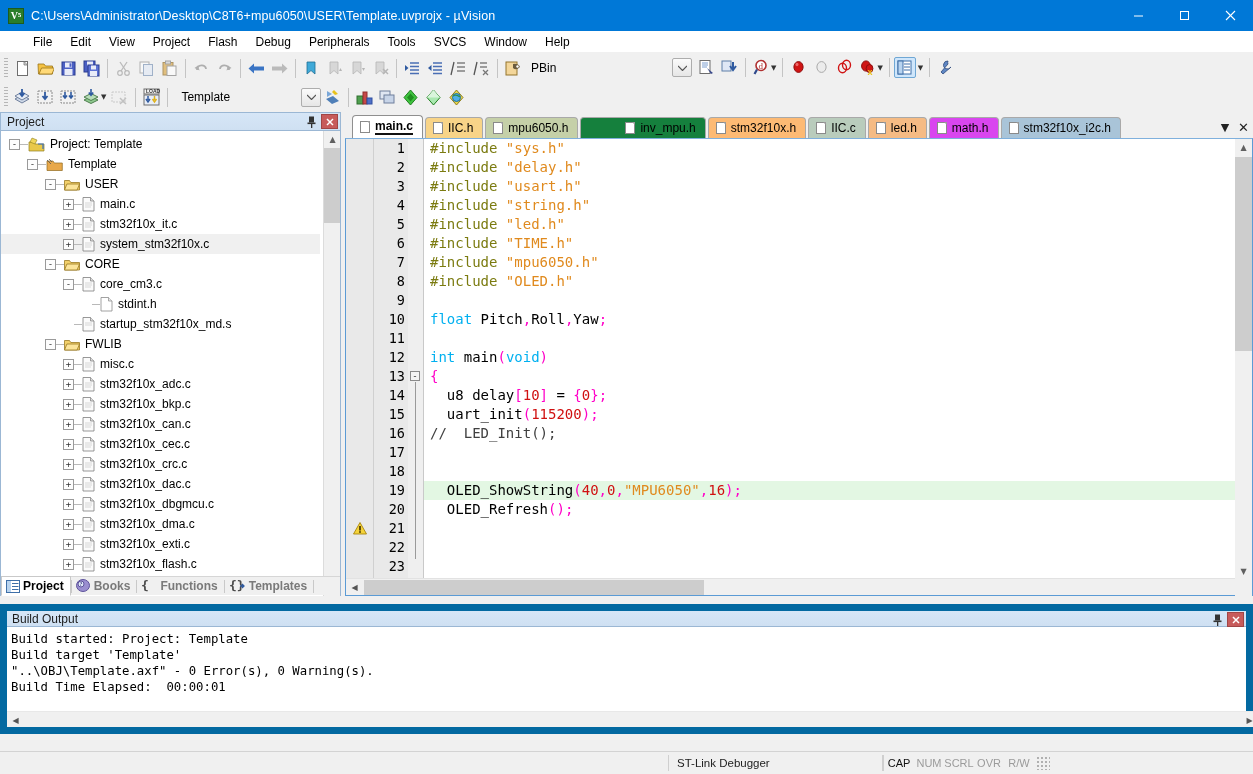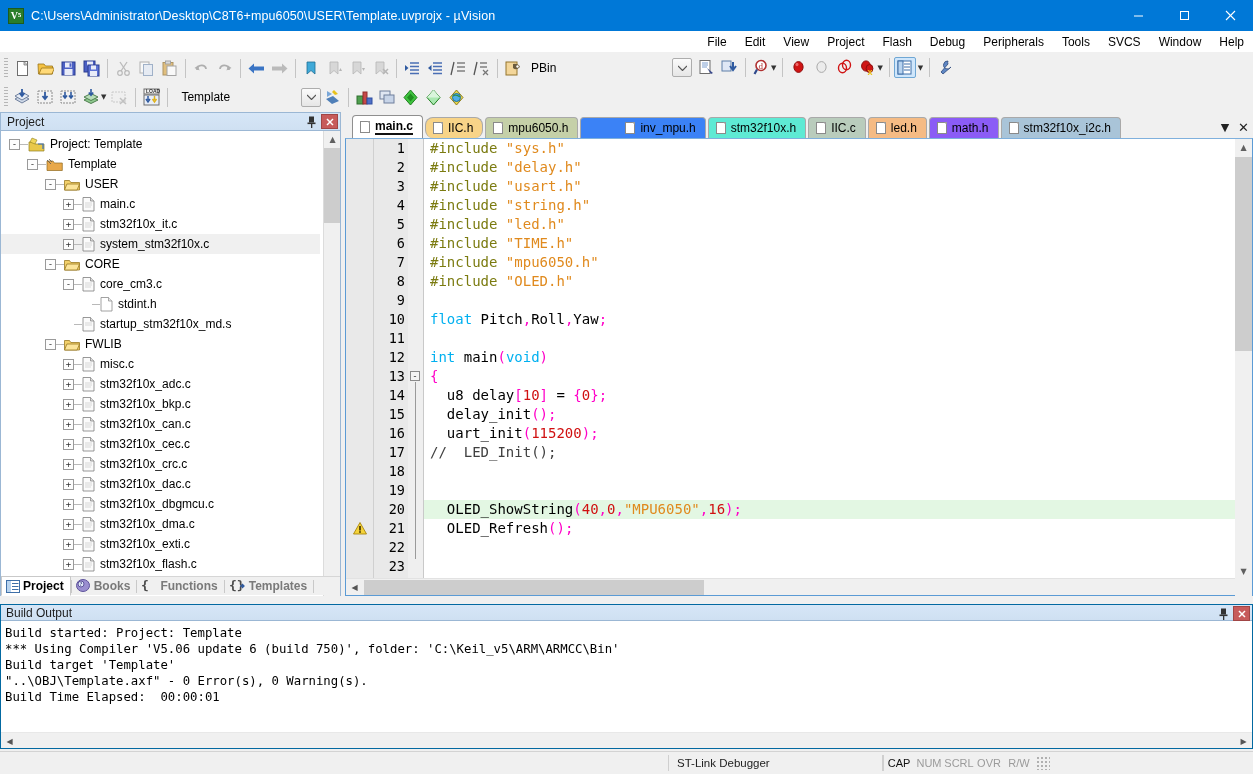--- a/index.html
+++ b/index.html
@@ -30,21 +30,20 @@
   .wb {
     width: 46px; height: 31px; display: flex; align-items: center; justify-content: center;
     color: #fff; font-size: 13px; font-family: "DejaVu Sans", sans-serif;
   }
 
   
   .menubar {
     position: absolute; left: 0; top: 31px; width: 1253px; height: 22px;
     background: #fff; display: flex; align-items: center; padding-left: 24px;
     border-bottom: 1px solid #f0f0f0;
-    justify-content: flex-end;
   }
   .menu-item { padding: 2px 9px; font-size: 12px; color: #000; line-height: 16px; }
 
   
   .tbrow {
     position: absolute; left: 0; width: 1253px; background: #f0f0f0;
     display: flex; align-items: center;
   }
   .tbrow1 { top: 53px; height: 30px; }
   .tbrow2 { top: 83px; height: 28px; }
@@ -145,22 +144,22 @@
   .k-cmt { color:#404040; }      
 
   .hscroll { position:absolute; left:0; bottom:0; width:891px; height:17px; background:#f0f0f0; border-top:1px solid #e2e2e2;}
   .hs-arrow { width:17px;height:17px;display:flex;align-items:center;justify-content:center;font-size:8px;color:#555;font-family:"DejaVu Sans",sans-serif;}
   .hs-thumb { position:absolute; top:1px; height:15px; background:#cdcdcd; }
   .evscroll { position:absolute; right:0; top:0; width:17px; height:458px; background:#f0f0f0;}
   .corner-box { position:absolute; right:0; bottom:0; width:17px;height:17px;background:#f0f0f0;}
 
   
   .build-panel {
-    position:absolute; left:0; top:604px; width:1253px; height:145px;
-    background:#fff; border:1px solid #0369a1;
+    position:absolute; left:0; top:604px; width:1253px; height:130px;
+    background:#fff; border:7px solid #0369a1;
   }
   .build-head {
     height:16px; background: linear-gradient(to bottom,#d6e6f7,#cfe0f2); border-bottom:1px solid #9bb7d4;
     display:flex; align-items:center; padding-left:5px; position:relative;
   }
   .build-body { position:absolute; left:0; top:17px; right:0; bottom:17px; overflow:hidden; padding:3px 0 0 4px; background:#fff;}
   .bline { font-family:"DejaVu Sans Mono", monospace; font-size:12.3px; line-height:16px; color:#000; white-space:pre; }
   .build-hscroll { position:absolute; left:0; bottom:0; width:1251px; height:16px; background:#f0f0f0; border-top:1px solid #e8e8e8;}
 
   
@@ -983,45 +982,45 @@
       </div>
   </div>
 
   <div class="editor-area">
     <div class="tabstrip" id="etabs">
 
     <div class="etab active" style="background: rgb(255, 255, 255);">
           <span class="fi"></span>
           <span class="lbl">main.c</span>
         </div>
-        <div class="etab" style="background: rgb(248, 212, 136); border-radius: 8px;">
+        <div class="etab" style="background: rgb(248, 212, 136);">
           <span class="fi"></span>
           <span class="lbl">IIC.h</span>
         </div>
         <div class="etab" style="background: rgb(197, 208, 168);">
           <span class="fi"></span>
           <span class="lbl">mpu6050.h</span>
         </div>
-        <div class="etab" style="background: #3b82f6; padding-left: 44px;">
+        <div class="etab" style="background: #15803d; padding-left: 44px;">
           <span class="fi"></span>
           <span class="lbl">inv_mpu.h</span>
         </div>
-        <div class="etab" style="background: #5eead4;">
+        <div class="etab" style="background: #fdba74;">
           <span class="fi"></span>
           <span class="lbl">stm32f10x.h</span>
         </div>
         <div class="etab" style="background: rgb(185, 204, 188);">
           <span class="fi"></span>
           <span class="lbl">IIC.c</span>
         </div>
         <div class="etab" style="background: rgb(245, 187, 132);">
           <span class="fi"></span>
           <span class="lbl">led.h</span>
         </div>
-        <div class="etab" style="background: #8b5cf6;">
+        <div class="etab" style="background: #d946ef;">
           <span class="fi"></span>
           <span class="lbl">math.h</span>
         </div>
         <div class="etab" style="background: rgb(169, 196, 216);">
           <span class="fi"></span>
           <span class="lbl">stm32f10x_i2c.h</span>
         </div>
         <div style="position:absolute;right:4px;bottom:3px;display:flex;gap:9px;align-items:center;">
         <div style="font-size:11px;color:#222;font-family:'DejaVu Sans',sans-serif;">▼</div>
         <div style="font-size:13px;color:#222;font-family:'DejaVu Sans',sans-serif;">✕</div>
@@ -1118,21 +1117,20 @@
             <div class="cline"><span class="k-pre">#include </span><span class="k-str">"led.h"</span></div>
             <div class="cline"><span class="k-pre">#include </span><span class="k-str">"TIME.h"</span></div>
             <div class="cline"><span class="k-pre">#include </span><span class="k-str">"mpu6050.h"</span></div>
             <div class="cline"><span class="k-pre">#include </span><span class="k-str">"OLED.h"</span></div>
             <div class="cline">&nbsp;</div>
             <div class="cline"><span class="k-type">float</span><span class="k-txt"> Pitch</span><span class="k-punc">,</span><span class="k-txt">Roll</span><span class="k-punc">,</span><span class="k-txt">Yaw</span><span class="k-punc">;</span></div>
             <div class="cline">&nbsp;</div>
             <div class="cline"><span class="k-type">int</span><span class="k-txt"> main</span><span class="k-punc">(</span><span class="k-type">void</span><span class="k-punc">)</span></div>
             <div class="cline"><span class="k-punc">{</span></div>
             <div class="cline"><span class="k-txt">  u8 delay</span><span class="k-punc">[</span><span class="k-num">10</span><span class="k-punc">]</span><span class="k-txt"> = </span><span class="k-punc">{</span><span class="k-num">0</span><span class="k-punc">}</span><span class="k-punc">;</span></div>
-            <div class="cline"><span class="k-txt">  delay_init</span><span class="k-punc">()</span><span class="k-punc">;</span></div>
             <div class="cline"><span class="k-txt">  uart_init</span><span class="k-punc">(</span><span class="k-num">115200</span><span class="k-punc">)</span><span class="k-punc">;</span></div>
             <div class="cline"><span class="k-cmt">//  LED_Init();</span></div>
             <div class="cline">&nbsp;</div>
             <div class="cline">&nbsp;</div>
             <div class="cline hl"><span class="k-txt">  OLED_ShowString</span><span class="k-punc">(</span><span class="k-num">40</span><span class="k-punc">,</span><span class="k-num">0</span><span class="k-punc">,</span><span class="k-str">"MPU6050"</span><span class="k-punc">,</span><span class="k-num">16</span><span class="k-punc">)</span><span class="k-punc">;</span></div>
             <div class="cline"><span class="k-txt">  OLED_Refresh</span><span class="k-punc">()</span><span class="k-punc">;</span></div>
             <div class="cline">&nbsp;</div>
           </div>
       </div>
 
@@ -1164,21 +1162,20 @@
         <div class="xclose">
           <svg width="8" height="8">
               <line x1="1" y1="1" x2="7" y2="7" stroke="#fff" stroke-width="1.5"></line>
               <line x1="7" y1="1" x2="1" y2="7" stroke="#fff" stroke-width="1.5"></line>
             </svg>
         </div>
       </div>
     </div>
     <div class="build-body" id="blines">
         <div class="bline">Build started: Project: Template</div>
-        <div class="bline">*** Using Compiler 'V5.06 update 6 (build 750)', folder: 'C:\Keil_v5\ARM\ARMCC\Bin'</div>
         <div class="bline">Build target 'Template'</div>
         <div class="bline">"..\OBJ\Template.axf" - 0 Error(s), 0 Warning(s).</div>
         <div class="bline">Build Time Elapsed:  00:00:01</div>
       </div>
     <div class="build-hscroll">
       <div class="hs-arrow" style="position:absolute;left:0;top:0;">◀</div>
       <div class="hs-arrow" style="position:absolute;right:0;top:0;">▶</div>
     </div>
   </div>
 

